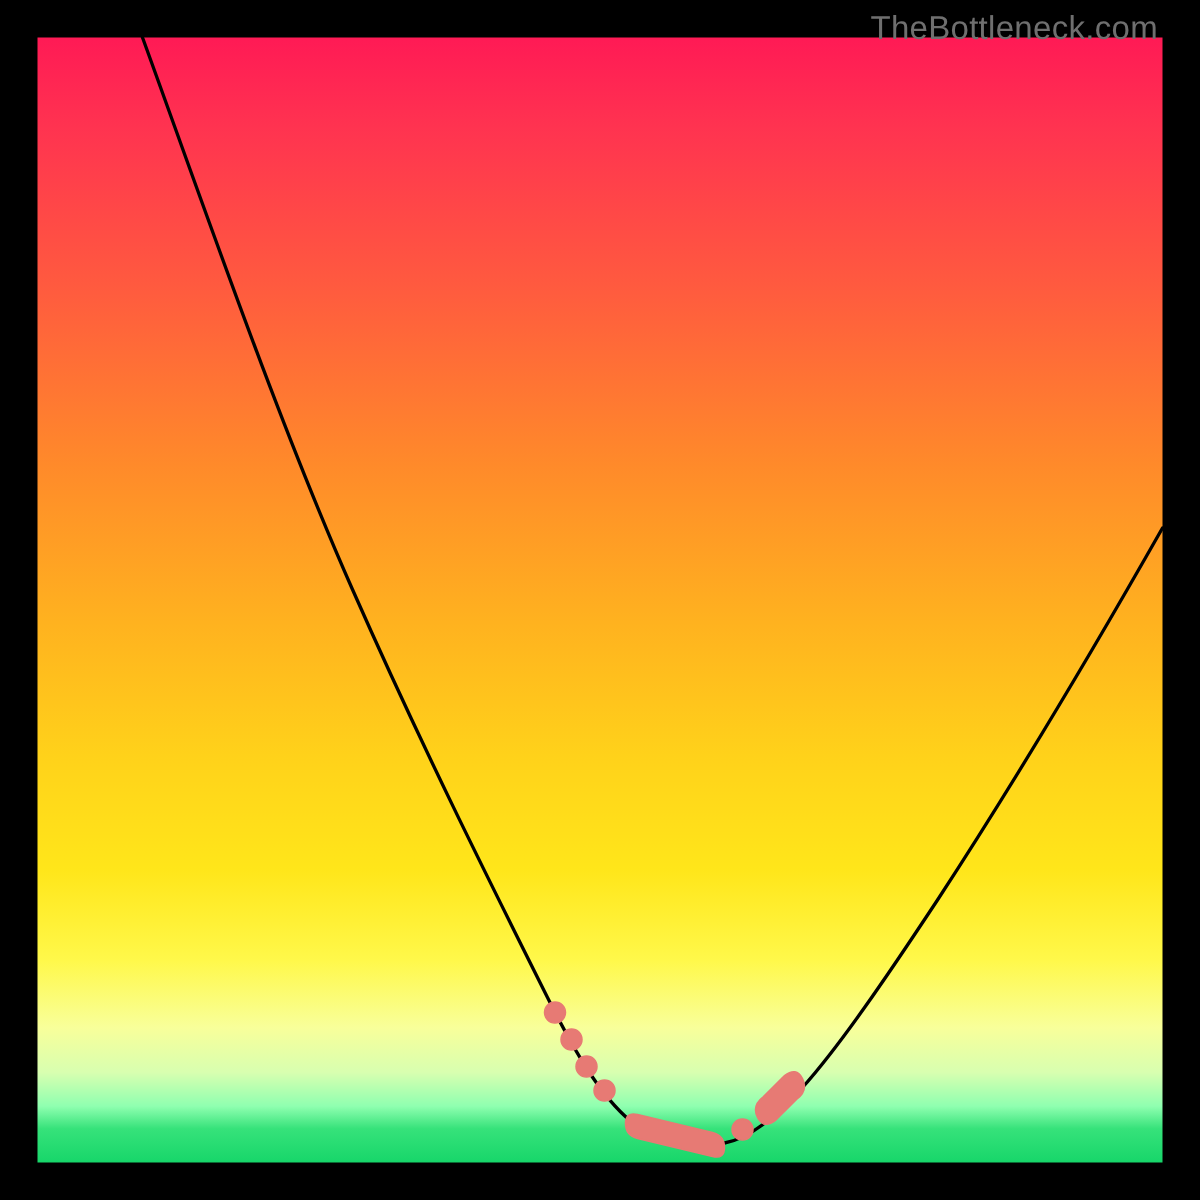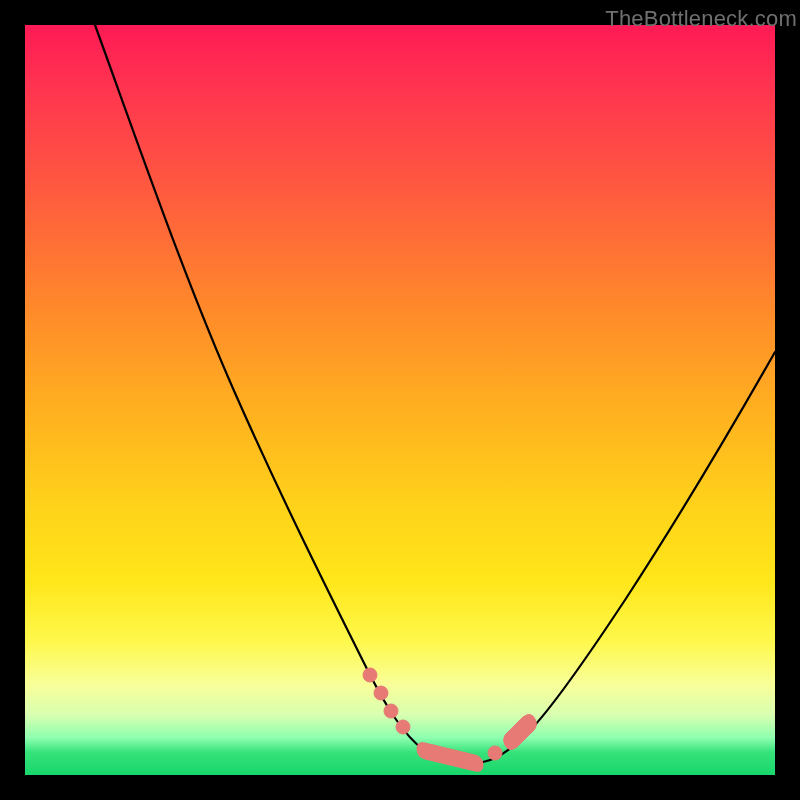--- a/index.html
+++ b/index.html
@@ -36,21 +36,21 @@
       #f8ff9a 88%,
       #d8ffb0 92%,
       #8fffb0 95%,
       #36e27a 97%,
       #17d66a 100%
     );
   }
   .watermark {
     position: absolute;
     top: 6px;
-    right: 3px;
+    right: 28px;
     color: #6f6f6f;
     font-size: 22px;
     letter-spacing: 0.2px;
     user-select: none;
   }
   svg.curve {
     position: absolute;
     inset: 0;
     width: 100%;
     height: 100%;

